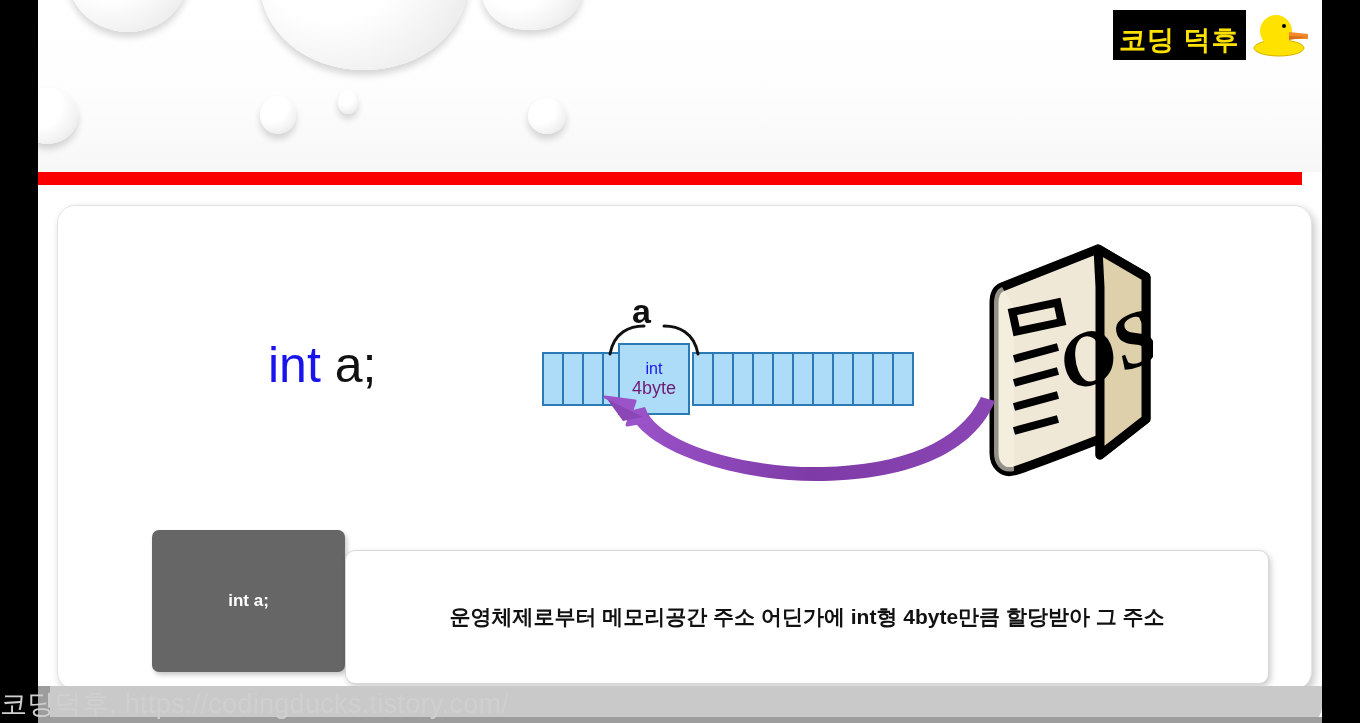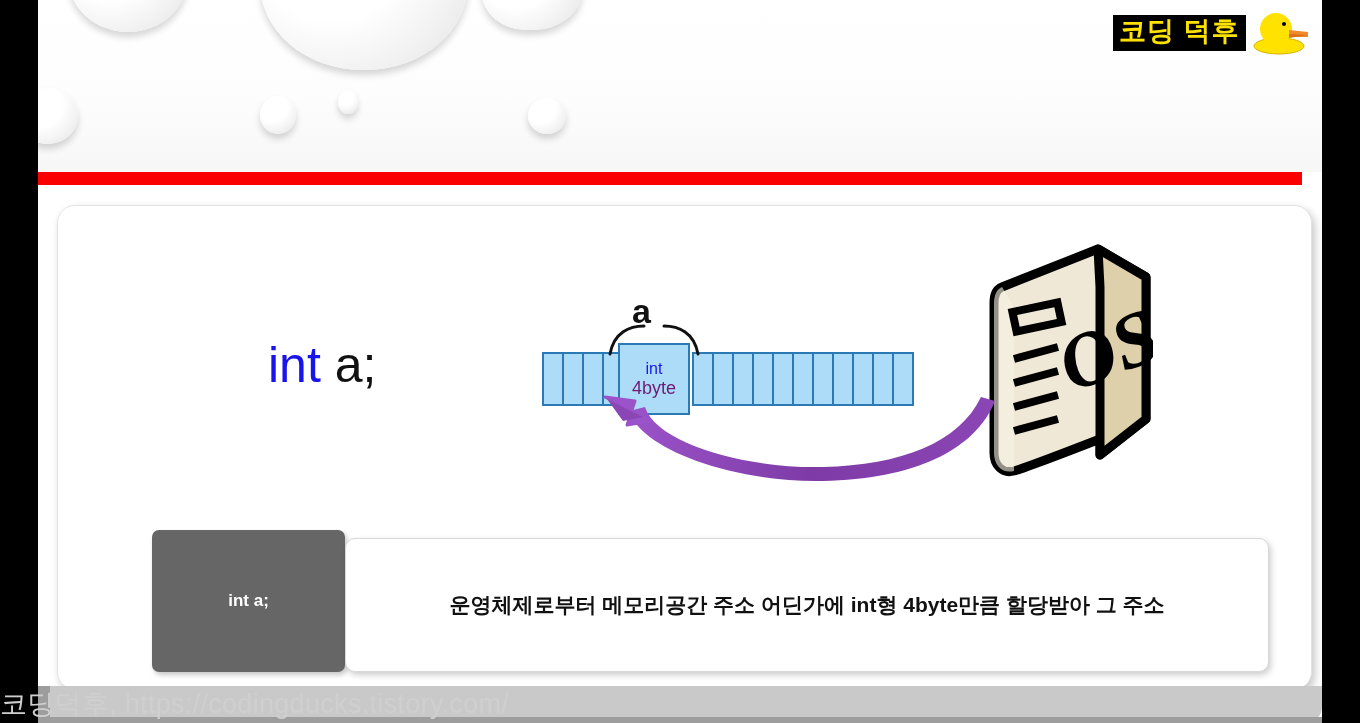--- a/index.html
+++ b/index.html
@@ -85,21 +85,21 @@
     display: flex;
     align-items: center;
     gap: 6px;
   }
   .logo-text {
     background: #000;
     color: #ffe200;
     font-weight: bold;
     font-size: 27px;
     line-height: 1.1;
-    padding: 2px 6px 4px 6px;
+    padding: 16px 6px 4px 6px;
     letter-spacing: 1px;
     white-space: nowrap;
   }
   .logo-duck { display:block; }
 
   
   .red-rule {
     position: absolute;
     left: 0;
     top: 172px;
@@ -218,21 +218,21 @@
     font-size: 17px;
     font-weight: bold;
     display: flex;
     align-items: center;
     justify-content: center;
     box-shadow: 2px 3px 5px rgba(0,0,0,0.22);
   }
   .desc-body {
     position: absolute;
     left: 193px;
-    top: 8px;
+    top: 20px;
     width: 924px;
     height: 134px;
     background: #ffffff;
     border: 1px solid #d8d8d8;
     border-radius: 10px;
     box-shadow: 2px 3px 6px rgba(0,0,0,0.2);
     display: flex;
     align-items: center;
     justify-content: center;
     box-sizing: border-box;

